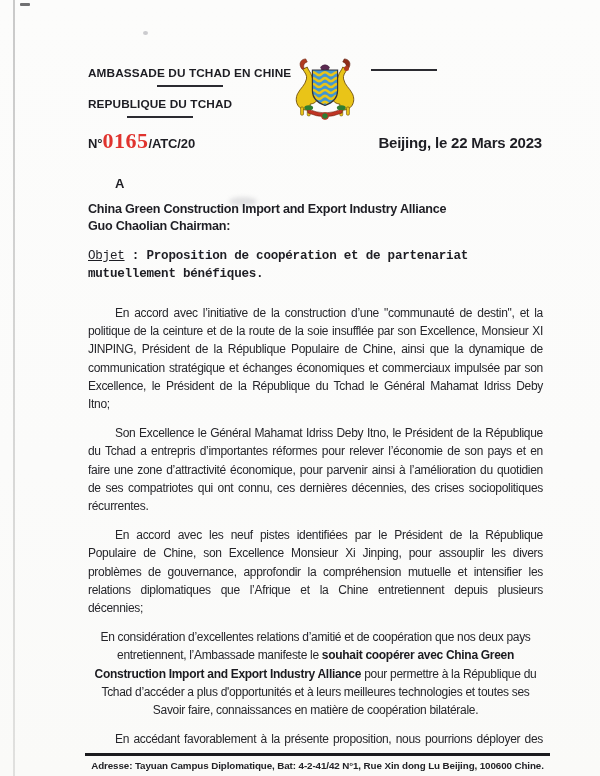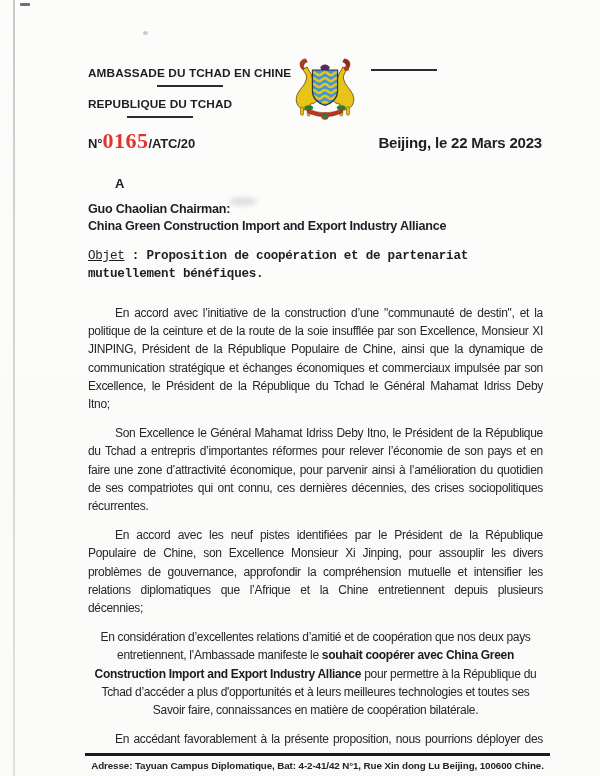--- a/index.html
+++ b/index.html
@@ -114,22 +114,22 @@
     <span>
       <span class="ref-no">N°</span><span class="ref-num">0165</span><span class="ref-suffix">/ATC/20</span>
     </span>
     <span class="date">Beijing, le 22 Mars 2023</span>
   </div>
 
   <div class="content">
     <div class="salutation">A</div>
 
     <div class="recipient">
+      <div>China Green Construction Import and Export Industry Alliance</div>
       <div>Guo Chaolian Chairman:</div>
-      <div>China Green Construction Import and Export Industry Alliance</div>
     </div>
 
     <div class="subject">
       <span class="u">Objet</span><span> : Proposition de coopération et de partenariat mutuellement bénéfiques.</span>
     </div>
 
     <p class="para">En accord avec l’initiative de la construction d’une "communauté de destin", et la politique de la ceinture et de la route de la soie insufflée par son Excellence, Monsieur XI JINPING, Président de la République Populaire de Chine, ainsi que la dynamique de communication stratégique et échanges économiques et commerciaux impulsée par son Excellence, le Président de la République du Tchad le Général Mahamat Idriss Deby Itno;</p>
     <p class="para">Son Excellence le Général Mahamat Idriss Deby Itno, le Président de la République du Tchad a entrepris d’importantes réformes pour relever l’économie de son pays et en faire une zone d’attractivité économique, pour parvenir ainsi à l’amélioration du quotidien de ses compatriotes qui ont connu, ces dernières décennies, des crises sociopolitiques récurrentes.</p>
     <p class="para">En accord avec les neuf pistes identifiées par le Président de la République Populaire de Chine, son Excellence Monsieur Xi Jinping, pour assouplir les divers problèmes de gouvernance, approfondir la compréhension mutuelle et intensifier les relations diplomatiques que l’Afrique et la Chine entretiennent depuis plusieurs décennies;</p>
     <p class="para flush"><span>En considération d’excellentes relations d’amitié et de coopération que nos deux pays entretiennent, l’Ambassade manifeste le </span><strong>souhait coopérer avec China Green Construction Import and Export Industry Alliance</strong><span> pour permettre à la République du Tchad d’accéder a plus d'opportunités et à leurs meilleures technologies et toutes ses Savoir faire, connaissances en matière de coopération bilatérale.</span></p>

